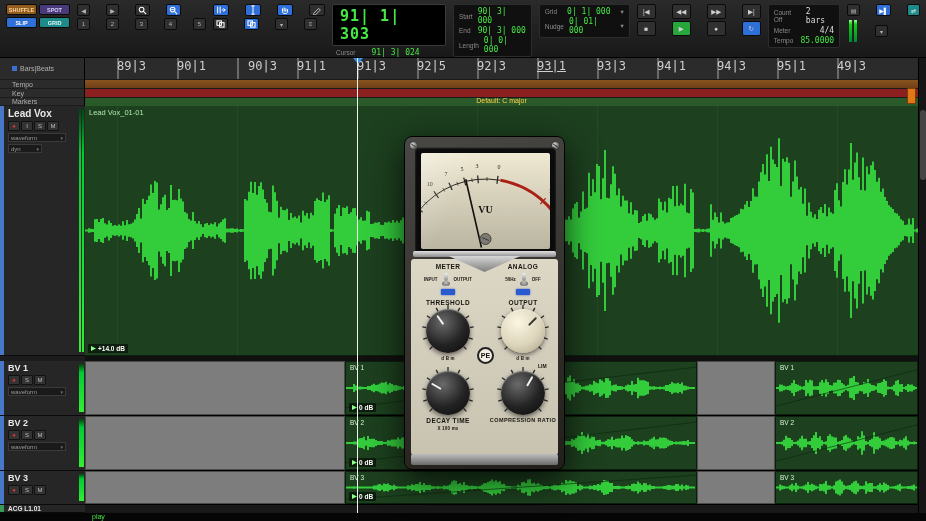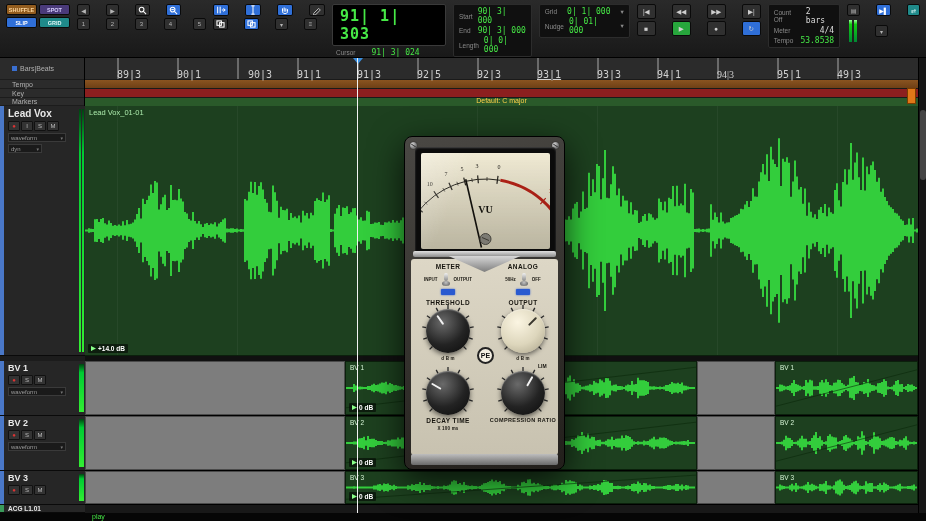--- a/index.html
+++ b/index.html
@@ -33,21 +33,21 @@
 
   
   .ruler{position:absolute;top:58px;left:0;width:926px;height:48px;background:#2b2b2b;z-index:6}
   .ruler-names{position:absolute;left:0;top:0;width:85px;height:48px;background:#2b2b2b;border-right:1px solid #000}
   .rname{position:relative;color:#b0b0b0;font-size:7px;display:flex;align-items:center;gap:3px;padding-left:12px;border-bottom:1px solid #1c1c1c}
   .rname .sq{width:5px;height:5px;background:#3a6fd0}
   .rname.r0{height:22px}.rname.r1{height:9px}.rname.r2{height:9px}.rname.r3{height:8px}
   .ruler-canvas{position:absolute;left:85px;top:0;width:833px;height:48px}
   .bars-row{position:relative;height:22px;background:linear-gradient(#3d3d3d,#2f2f2f);border-bottom:1px solid #1a1a1a;
     background-image:repeating-linear-gradient(90deg,transparent 0 58px,#6a6a6a 58px 60px);background-position:-26px 0}
-  .bar-label{position:absolute;top:11px;font-size:10px;color:#cfcfcf;font-family:"DejaVu Sans Mono",monospace}
+  .bar-label{position:absolute;top:1px;font-size:12px;color:#cfcfcf;font-family:"DejaVu Sans Mono",monospace}
   .tempo-row{height:9px;background:linear-gradient(#8a5420,#6e4016);border-bottom:1px solid #1a1a1a}
   .key-row{position:relative;height:9px;background:#8c1f1f;border-bottom:1px solid #1a1a1a;text-align:center}
   .key-row span{color:#ffd24a;font-size:7px;line-height:9px}
   .markers-row{height:8px;background:#2a5a2a}
   .orange-marker{position:absolute;left:822px;top:30px;width:9px;height:16px;background:#e07818;border:1px solid #7a3c00}
   .ruler-playhead{position:absolute;left:272px;top:0;width:1px;height:48px;background:#f2f2f2}
   .play-caret{position:absolute;left:268px;top:0;width:0;height:0;border-left:5px solid transparent;border-right:5px solid transparent;border-top:6px solid #3a8fe0}
 
   
   .tracks{position:absolute;top:106px;left:0;width:926px;height:420px}
@@ -252,21 +252,21 @@
       <div class="frow">
           <span class="lbl">Count Off</span>
           <span class="gval" style="color:#ddd">2 bars</span>
         </div>
       <div class="frow">
           <span class="lbl">Meter</span>
           <span class="gval" style="color:#ddd">4/4</span>
         </div>
       <div class="frow">
           <span class="lbl">Tempo</span>
-          <span class="gval">53.8538</span>
+          <span class="gval">85.0000</span>
         </div>
     </div>
 
     <div class="tcluster">
       <div class="trow">
         <button class="mb">▤</button>
         <button class="mb blue">▶▌</button>
         <button class="mb teal">⇄</button>
       </div>
       <div class="trow">
@@ -300,21 +300,21 @@
           <span class="bar-label" style="left: 32px;">89|3</span>
           <span class="bar-label" style="left: 92px;">90|1</span>
           <span class="bar-label" style="left: 152px; padding-left: 11px;">90|3</span>
           <span class="bar-label" style="left: 212px;">91|1</span>
           <span class="bar-label" style="left: 272px;">91|3</span>
           <span class="bar-label" style="left: 332px;">92|5</span>
           <span class="bar-label" style="left: 392px;">92|3</span>
           <span class="bar-label" style="left: 452px; text-decoration: underline;">93|1</span>
           <span class="bar-label" style="left: 512px; text-align: right;">93|3</span>
           <span class="bar-label" style="left: 572px;">94|1</span>
-          <span class="bar-label" style="left: 632px; font-family: Liberation Serif, serif;">94|3</span>
+          <span class="bar-label" style="left: 632px;">94|3</span>
           <span class="bar-label" style="left: 692px;">95|1</span>
           <span class="bar-label" style="left: 752px;">49|3</span>
           <span class="bar-label" style="left: 812px; margin-left: 28px;">96|1</span>
         </div>
       <div class="tempo-row"></div>
       <div class="key-row"><span>Default: C major</span></div>
       <div class="markers-row"></div>
       <div class="orange-marker"></div>
       <div class="play-caret"></div>
       <div class="ruler-playhead"></div>

